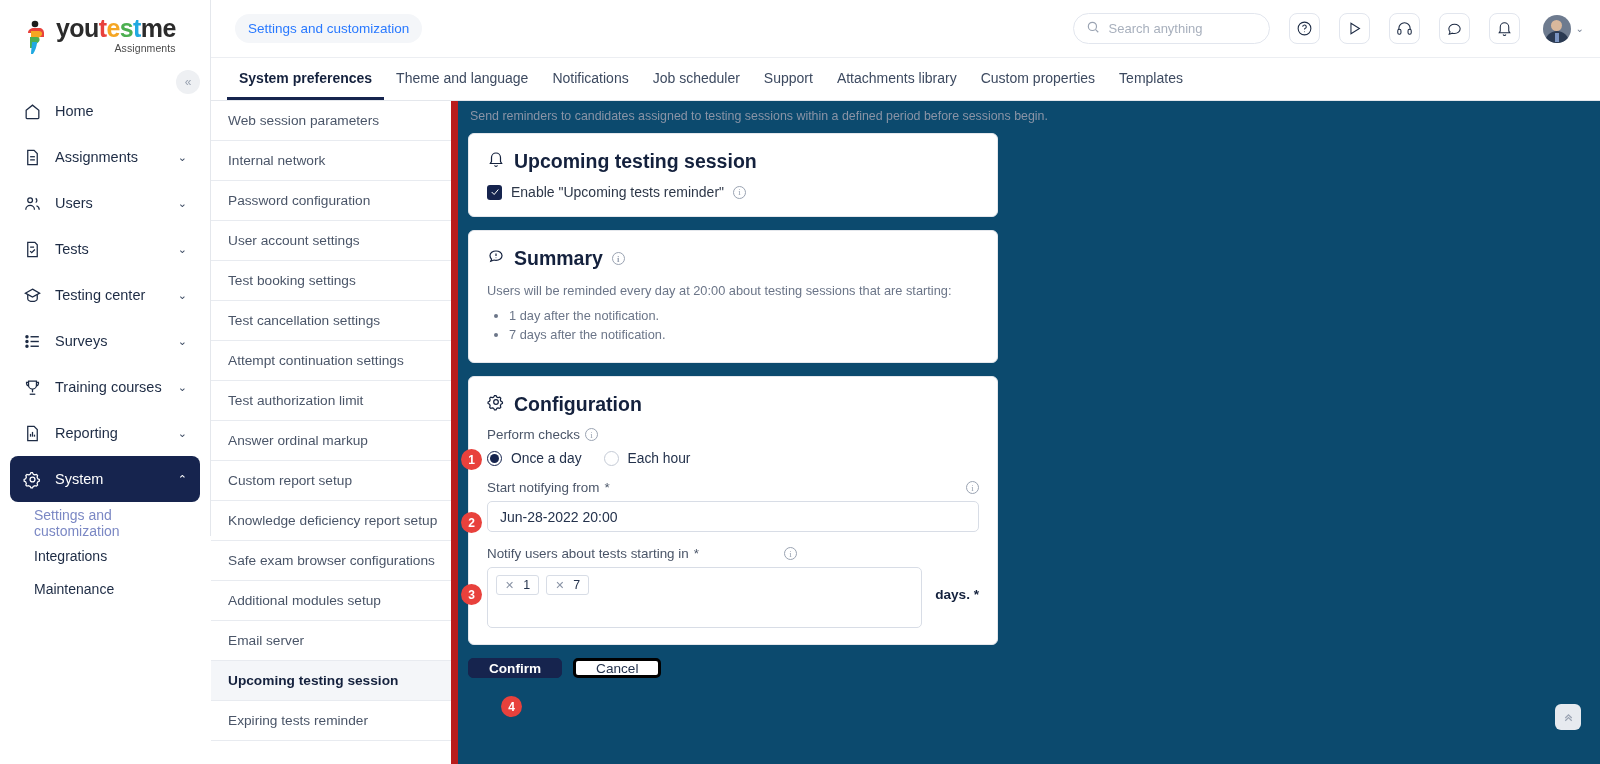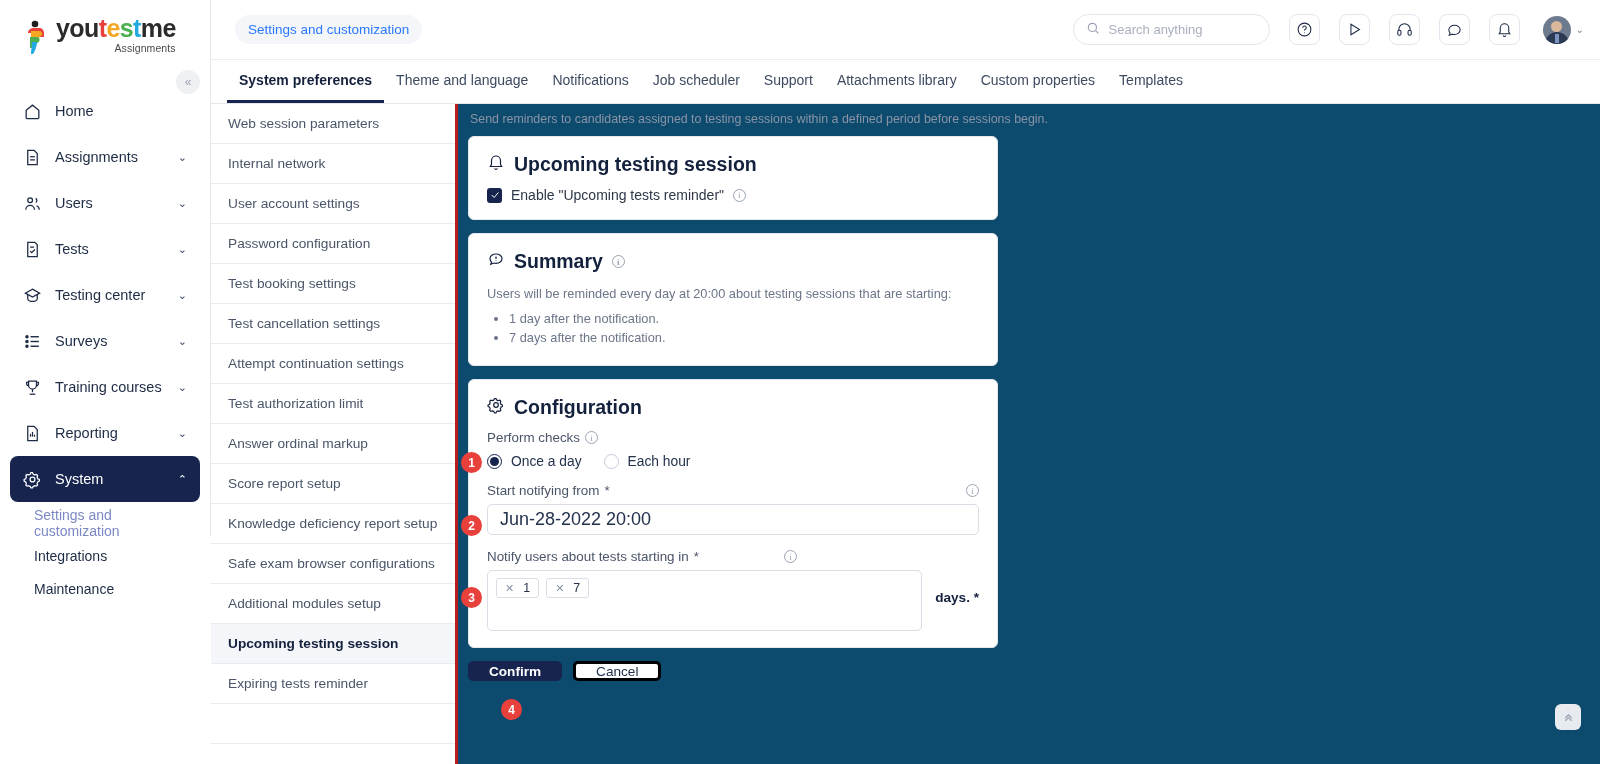--- a/index.html
+++ b/index.html
@@ -101,21 +101,21 @@
     display: flex; align-items: center; padding: 0 12px; font-size: 14px;
     color: #3d4a60; cursor: pointer; border-bottom: 3px solid transparent;
   }
   .tab.active { color: #14213d; font-weight: 700; border-bottom-color: #16244e; }
 
   .body-row { flex: 1 1 auto; display: flex; min-height: 0; }
 
   
   .settings-list {
     width: 247px; flex: 0 0 247px; background: #fff;
-    border-right: 3px solid #b91c1c; overflow: hidden;
+    border-right: 7px solid #b91c1c; overflow: hidden;
   }
   .settings-item {
     height: 40px; display: flex; align-items: center; padding-left: 17px;
     font-size: 13.7px; color: #4a5568; border-bottom: 1px solid #e8ebf0; cursor: pointer;
   }
   .settings-item.active { background: #f4f6f9; color: #14213d; font-weight: 700; }
 
   
   .content {
     flex: 1 1 auto; background: #0c4a6e; padding: 0 0 0 0;
@@ -160,21 +160,21 @@
   .radio {
     width: 15px; height: 15px; border-radius: 50%; border: 1.5px solid #c5cbd6;
     display: flex; align-items: center; justify-content: center; cursor: pointer; flex:0 0 15px;
   }
   .radio.on { border-color: #16244e; }
   .radio.on::after { content: ''; width: 9px; height: 9px; border-radius: 50%; background: #16244e; }
   .radio-label { font-size: 13.8px; color: #24324c; margin-right: 13px; }
 
   .text-input {
     width: 100%; height: 31px; border: 1px solid #d8dde6; border-radius: 5px;
-    padding: 0 12px; font-size: 18px; color: #24324c; margin-top: 6px;
+    padding: 0 12px; font-size: 14px; color: #24324c; margin-top: 6px;
     font-family: "Liberation Sans", sans-serif; outline: none; background:#fff;
   }
   .tag-box {
     border: 1px solid #d8dde6; border-radius: 5px; height: 61px;
     margin-top: 6px; padding: 7px 8px; display: flex; align-items: flex-start; gap: 7px; flex-wrap: wrap;
     background: #fff;
   }
   .tag {
     display: flex; align-items: center; gap: 9px; height: 20px;
     border: 1px solid #d8dde6; border-radius: 3px; padding: 0 8px;
@@ -404,31 +404,32 @@
         <div class="tab">Support</div>
         <div class="tab">Attachments library</div>
         <div class="tab">Custom properties</div>
         <div class="tab">Templates</div>
       </div>
 
     <div class="body-row">
       <div class="settings-list">
           <div class="settings-item">Web session parameters</div>
           <div class="settings-item">Internal network</div>
+          <div class="settings-item">Password configuration</div>
           <div class="settings-item">User account settings</div>
-          <div class="settings-item">Password configuration</div>
           <div class="settings-item">Test booking settings</div>
           <div class="settings-item">Test cancellation settings</div>
           <div class="settings-item">Attempt continuation settings</div>
           <div class="settings-item">Test authorization limit</div>
           <div class="settings-item">Answer ordinal markup</div>
-          <div class="settings-item">Score report setup</div>
+          <div class="settings-item">Custom report setup</div>
           <div class="settings-item">Knowledge deficiency report setup</div>
           <div class="settings-item">Safe exam browser configurations</div>
           <div class="settings-item">Additional modules setup</div>
+          <div class="settings-item">Email server</div>
           <div class="settings-item active">Upcoming testing session</div>
           <div class="settings-item">Expiring tests reminder</div>
           <div class="settings-item"></div>
         </div>
 
       <div class="content">
         <div class="content-inner">
           <div class="hint">Send reminders to candidates assigned to testing sessions within a defined period before sessions begin.</div>
 
           <section class="card">

